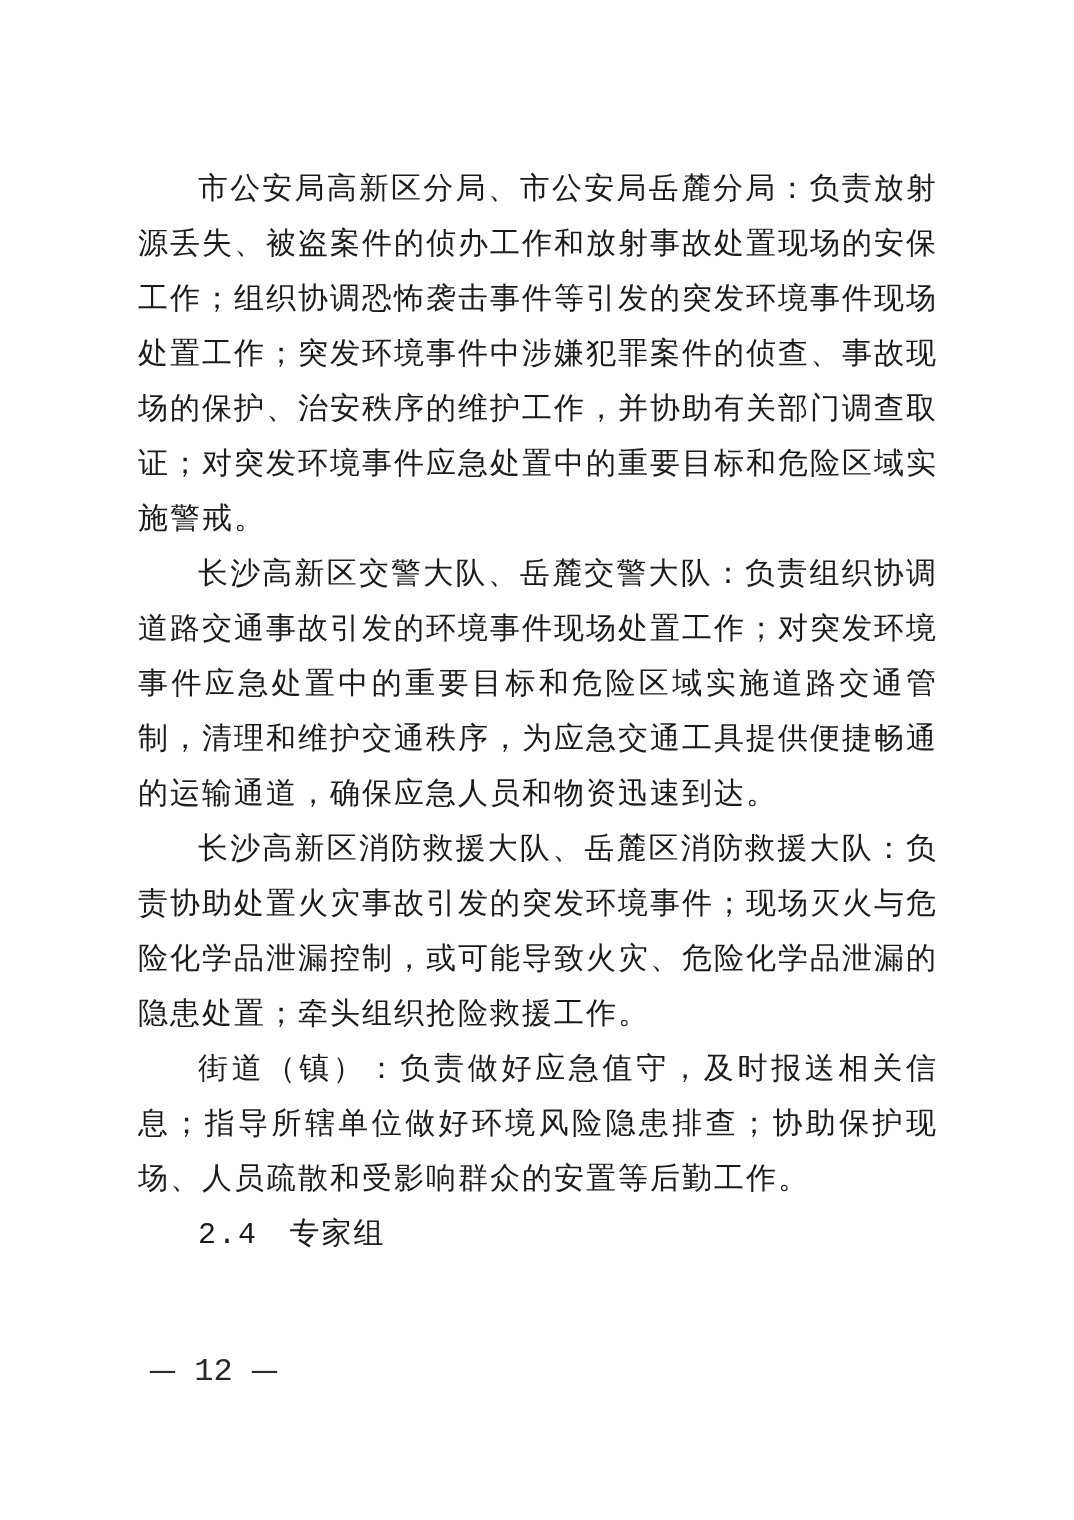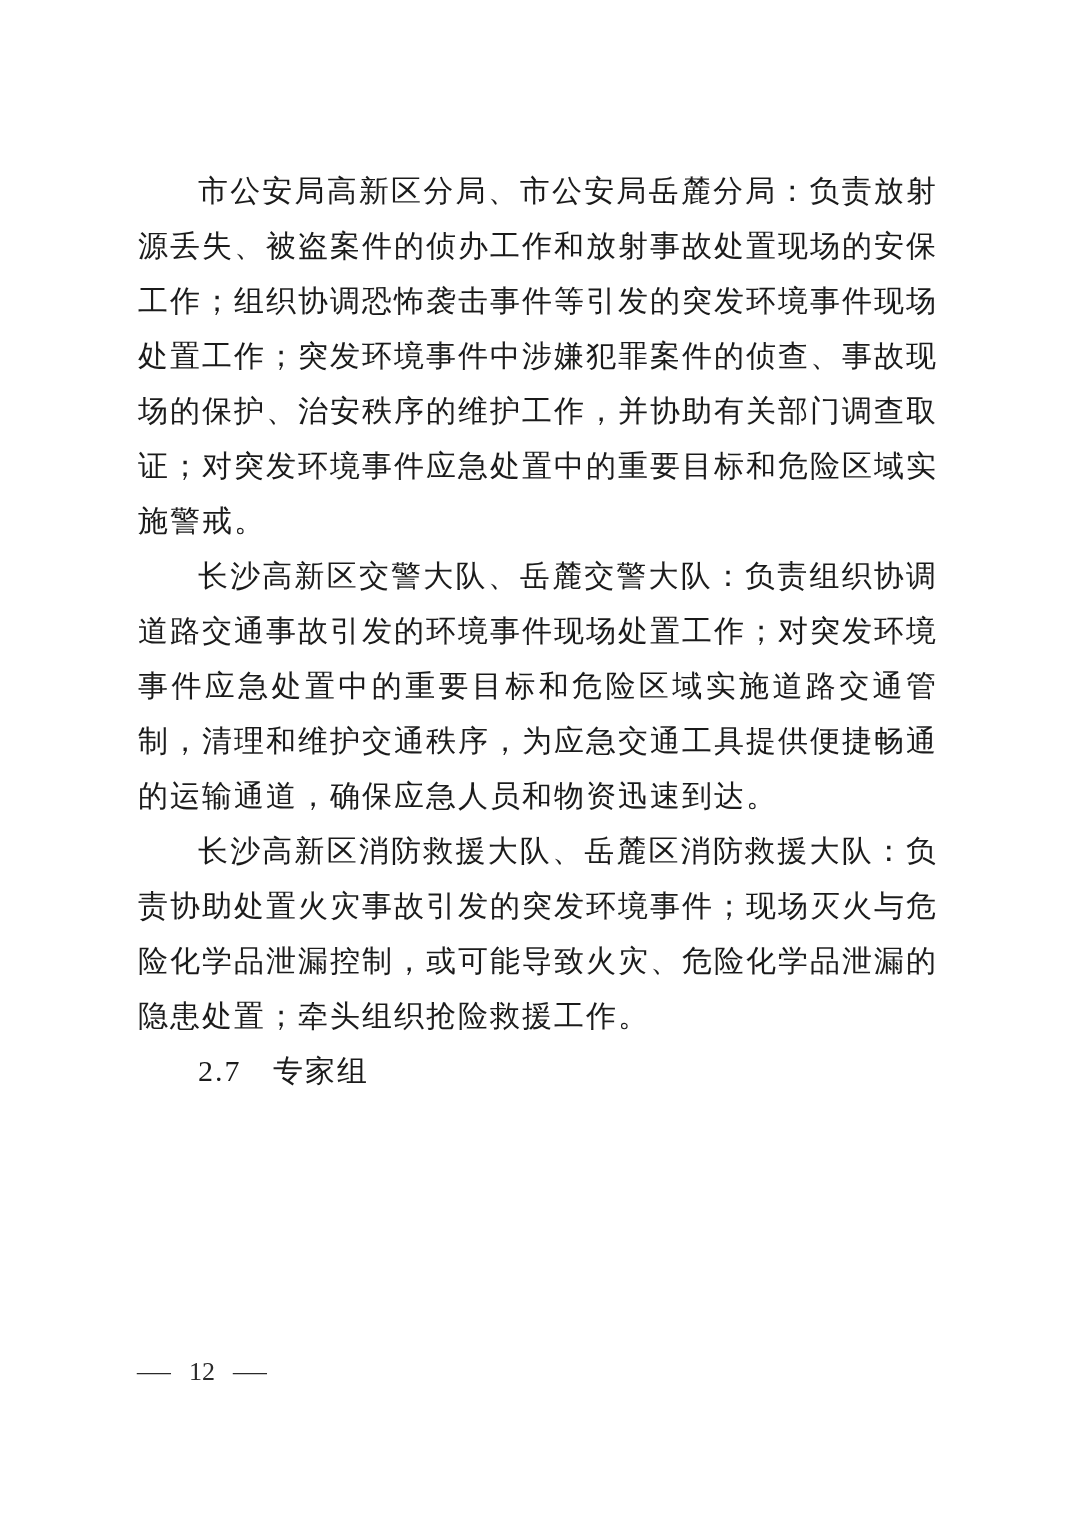--- a/index.html
+++ b/index.html
@@ -6,21 +6,21 @@
     margin: 0;
     padding: 0;
     background: #ffffff;
   }
   .sheet {
     position: relative;
     width: 1074px;
     height: 1520px;
     background: #ffffff;
     overflow: hidden;
-    font-family: Liberation Serif, serif;
+    font-family: Liberation Mono, monospace;
     color: #1b1b1b;
   }
   .body-text {
     position: absolute;
     left: 138px;
     top: 163px;
     width: 800px;
     font-size: 30px;
     line-height: 55px;
     text-align: justify;
@@ -39,23 +39,23 @@
     font-weight: normal;
     line-height: 55px;
     text-indent: 2em;
     letter-spacing: 2px;
   }
   .section-heading .section-title {
     margin-left: 1.05em;
   }
   .page-footer {
     position: absolute;
-    left: 141px;
+    left: 153px;
     top: 1352px;
-    font-size: 26px;
+    font-size: 32px;
     line-height: 40px;
     color: #2a2a2a;
     white-space: nowrap;
     text-align: center;
   }
   .page-footer .dash {
     display: inline-block;
     transform: scaleX(1.3);
   }
   .page-footer .page-number {
@@ -69,23 +69,24 @@
 <div class="sheet">
 
   <main class="body-text">
 
     <p>市公安局高新区分局、市公安局岳麓分局：负责放射源丢失、被盗案件的侦办工作和放射事故处置现场的安保工作；组织协调恐怖袭击事件等引发的突发环境事件现场处置工作；突发环境事件中涉嫌犯罪案件的侦查、事故现场的保护、治安秩序的维护工作，并协助有关部门调查取证；对突发环境事件应急处置中的重要目标和危险区域实施警戒。</p>
 
     <p>长沙高新区交警大队、岳麓交警大队：负责组织协调道路交通事故引发的环境事件现场处置工作；对突发环境事件应急处置中的重要目标和危险区域实施道路交通管制，清理和维护交通秩序，为应急交通工具提供便捷畅通的运输通道，确保应急人员和物资迅速到达。</p>
 
     <p>长沙高新区消防救援大队、岳麓区消防救援大队：负责协助处置火灾事故引发的突发环境事件；现场灭火与危险化学品泄漏控制，或可能导致火灾、危险化学品泄漏的隐患处置；牵头组织抢险救援工作。</p>
 
+    <p>街道（镇）：负责做好应急值守，及时报送相关信息；指导所辖单位做好环境风险隐患排查；协助保护现场、人员疏散和受影响群众的安置等后勤工作。</p>
 
     <h2 class="section-heading">
-      <span class="section-number">2.7</span><span class="section-title">专家组</span>
+      <span class="section-number">2.4</span><span class="section-title">专家组</span>
     </h2>
 
 
   </main>
 
   <footer class="page-footer">
     <span class="dash">—</span><span class="page-number">12</span><span class="dash">—</span>
   </footer>
 
 </div>

